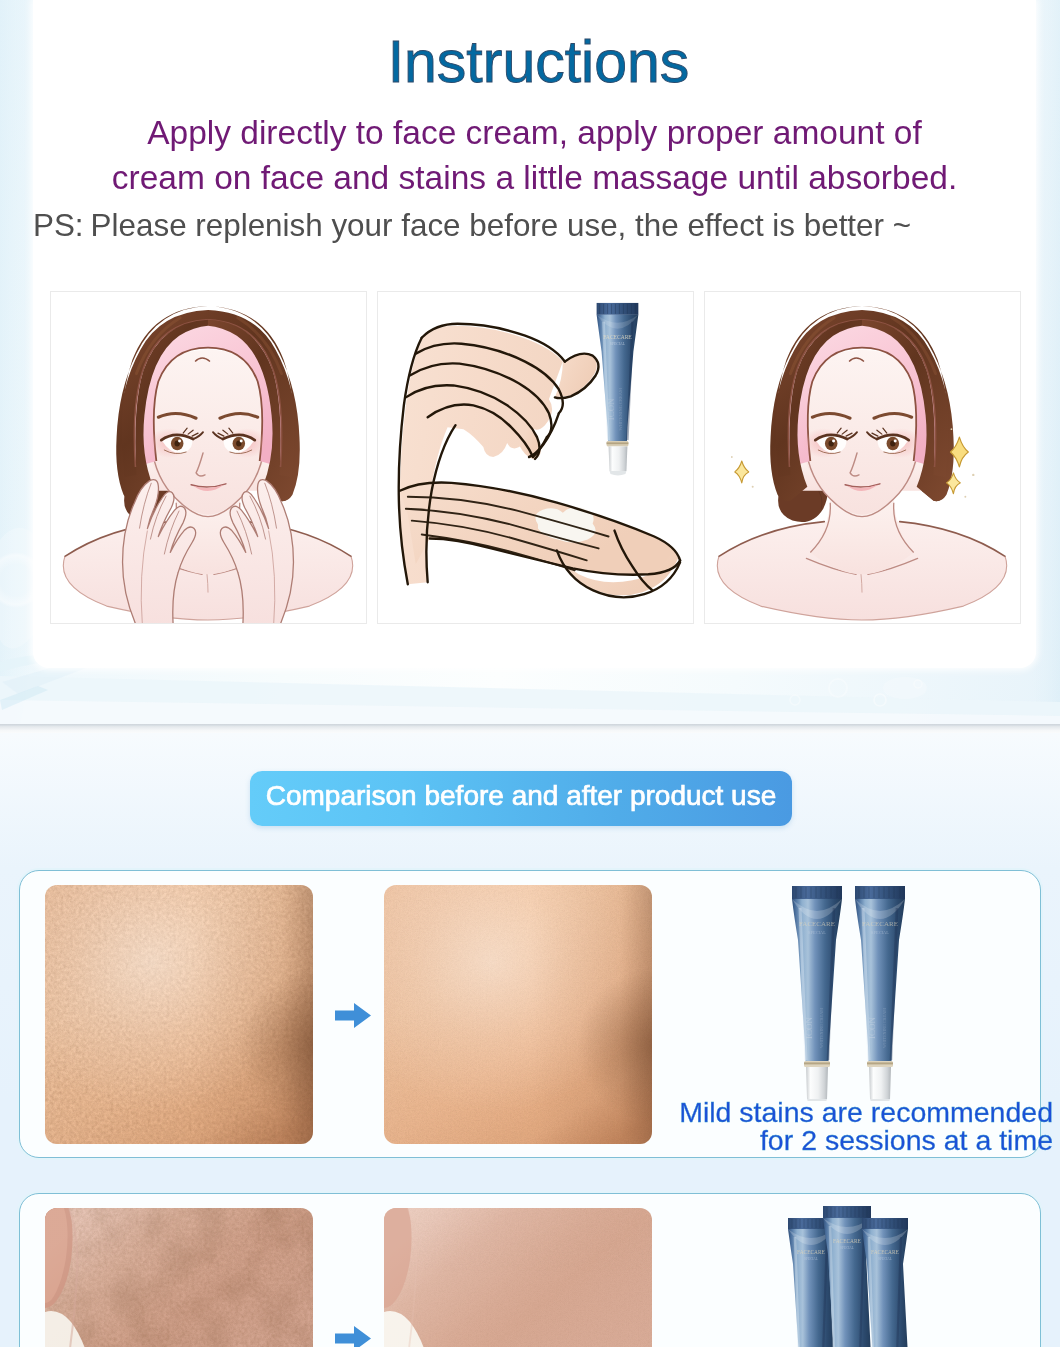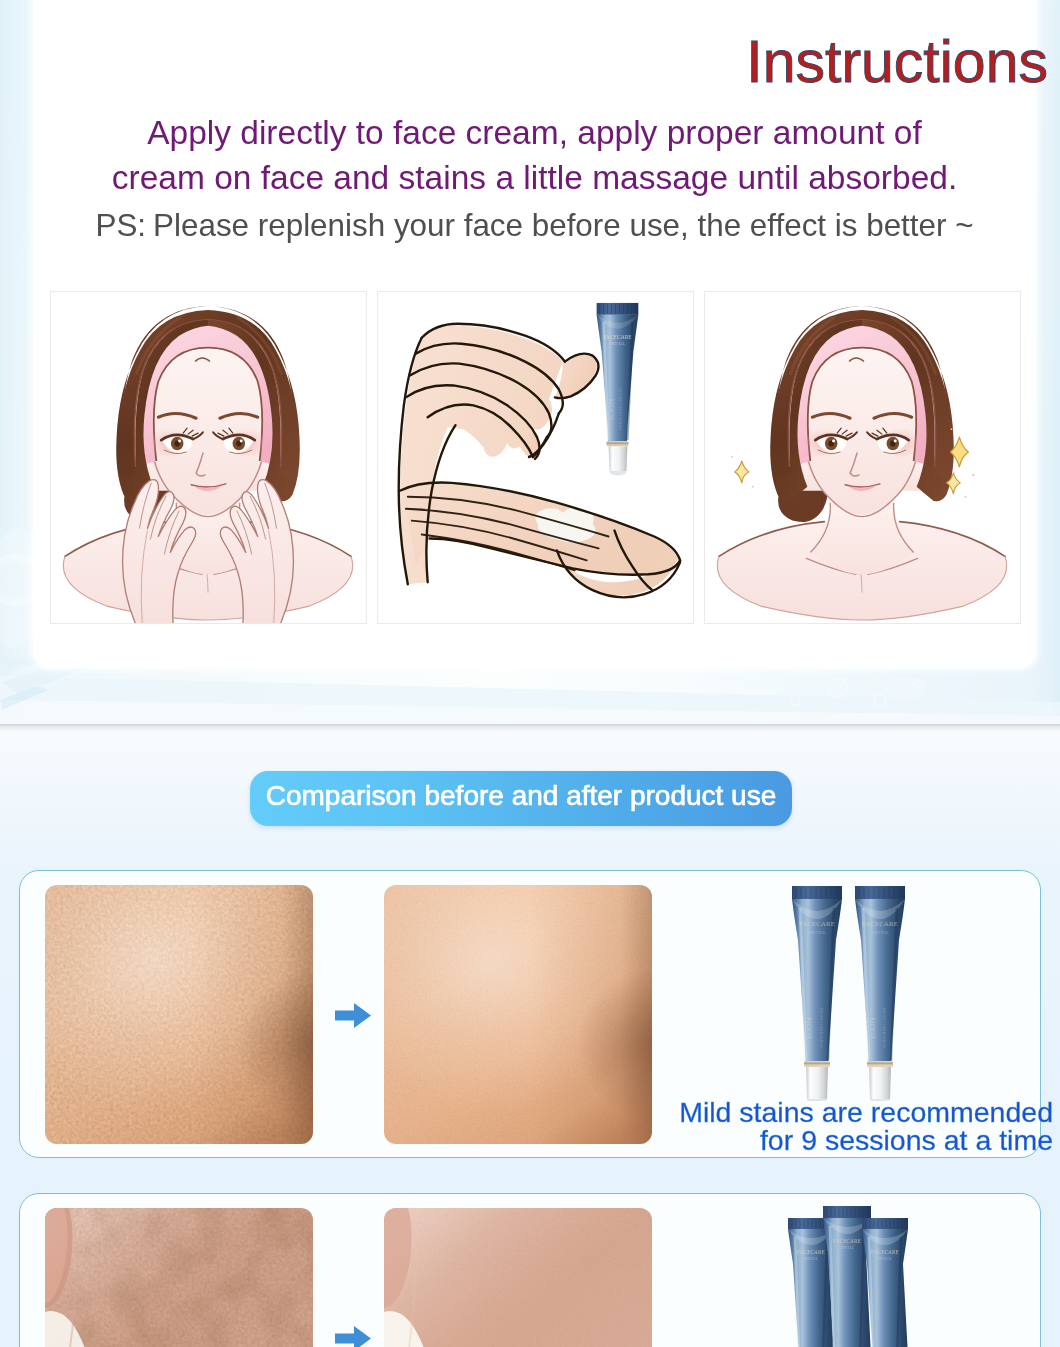--- a/index.html
+++ b/index.html
@@ -8,39 +8,39 @@
   .page{position:absolute;left:0;top:0;width:1060px;height:1347px;overflow:hidden;}
 
   
   .top-sec{position:absolute;left:0;top:0;width:1060px;height:726px;overflow:hidden;
     background:linear-gradient(100deg,#e9f5fb 0%,#eff8fc 14%,#f7fcfd 34%,#fcfefe 52%,#f5fbfd 72%,#e7f3fa 100%);
   }
   .top-sec .waves{position:absolute;left:0;top:0;width:1060px;height:726px;}
   .card{position:absolute;left:33px;top:0;width:1003px;height:668px;background:#fff;
      border-bottom-left-radius:16px;border-bottom-right-radius:16px;
      box-shadow:0 0 7px 2px rgba(255,255,255,.95);}
-  .title{position:absolute;left:12px;top:33px;width:1003px;text-align:right;
-     font-size:59px;line-height:58px;color:#b91c1c;font-weight:400;letter-spacing:0px;-webkit-text-stroke:0.9px #2d4a6b;}
+  .title{position:absolute;left:4px;top:33px;width:1003px;text-align:center;
+     font-size:59px;line-height:58px;color:#0369a1;font-weight:400;letter-spacing:0px;-webkit-text-stroke:0.9px #2d4a6b;}
   .body-txt{position:absolute;left:0;top:110px;width:1003px;text-align:center;
      font-size:33.5px;line-height:45px;color:#701a75;letter-spacing:0px;}
-  .ps{position:absolute;left:0;top:203px;width:1003px;text-align:center;
+  .ps{position:absolute;left:0;top:203px;width:1003px;text-align:left;
      font-size:31.4px;line-height:45px;color:#4f4f4f;letter-spacing:0px;}
   .ps .lbl{margin-right:7px;}
   .panels{position:absolute;left:17px;top:291px;width:972px;height:333px;display:flex;gap:10px;}
   .panel{width:317px;height:333px;border:1px solid #eaeaea;background:#fff;position:relative;overflow:hidden;}
   .panel > svg{position:absolute;left:0;top:0;width:100%;height:100%;}
 
   
   .divider{position:absolute;left:0;top:724px;width:1060px;height:12px;
      background:linear-gradient(180deg,rgba(196,203,210,.8) 0%, rgba(210,217,223,.6) 22%, rgba(228,234,238,.34) 55%, rgba(245,250,253,0) 100%);}
 
   
   .bot-sec{position:absolute;left:0;top:733px;width:1060px;height:614px;
      background:linear-gradient(180deg,#f7fbfe 0%,#eaf4fc 22%,#e6f2fc 60%,#e6f2fc 100%);overflow:hidden;}
-  .badge{position:absolute;left:250px;top:38px;width:542px;height:55px;border-radius:18px;
+  .badge{position:absolute;left:250px;top:38px;width:542px;height:55px;border-radius:12px;
      background:linear-gradient(90deg,#64ccf9 0%,#5cc3f5 28%,#50ace9 68%,#4a9ae2 100%);
      color:#fff;font-size:28px;line-height:49px;text-align:center;font-weight:400;letter-spacing:0;-webkit-text-stroke:0.7px #fff;
      box-shadow:0 2px 5px rgba(90,160,210,.25);}
   .cmp{position:absolute;left:19px;width:1022px;border:1.4px solid #7fbfd6;border-radius:20px;
      background:#fbfeff;box-shadow:0 0 0 2px rgba(226,244,251,.9);}
   .cmp1{top:137px;height:288px;}
   .cmp2{top:460px;height:288px;}
   .ph{position:absolute;top:14px;width:268px;height:259px;border-radius:12px;overflow:hidden;}
   .ph svg{display:block;width:100%;height:100%;}
   .ph-a{left:25px;} .ph-b{left:364px;}
@@ -628,21 +628,21 @@
               </g>
     <rect x="12" y="175" width="26" height="6" rx="1.5" fill="#ded4bd"></rect>
     <rect x="12" y="176.4" width="26" height="2" fill="#b5a685"></rect>
     <path d="M14 181 L36 181 L35 213 L15 213 Z" fill="url(#tcap)"></path>
     <path d="M15 213 L35 213 L34.4 215 L15.6 215 Z" fill="#e2e6e8"></path>
   </g>
 </svg>
         </div>
       <div class="note">
         <div>Mild stains are recommended</div>
-        <div>for 9 sessions at a time</div>
+        <div>for 2 sessions at a time</div>
       </div>
     </div>
 
     <div class="cmp cmp2">
       <div class="ph ph-a">
         <svg viewBox="0 0 268 259" preserveAspectRatio="none">
             <rect width="268" height="259" fill="url(#neckBefore)"></rect>
             <rect width="268" height="259" filter="url(#spotsA)" opacity=".4"></rect>
             <rect width="268" height="259" filter="url(#grainA)" opacity=".25"></rect>
             <rect width="268" height="259" filter="url(#blotch)" opacity=".25"></rect>

